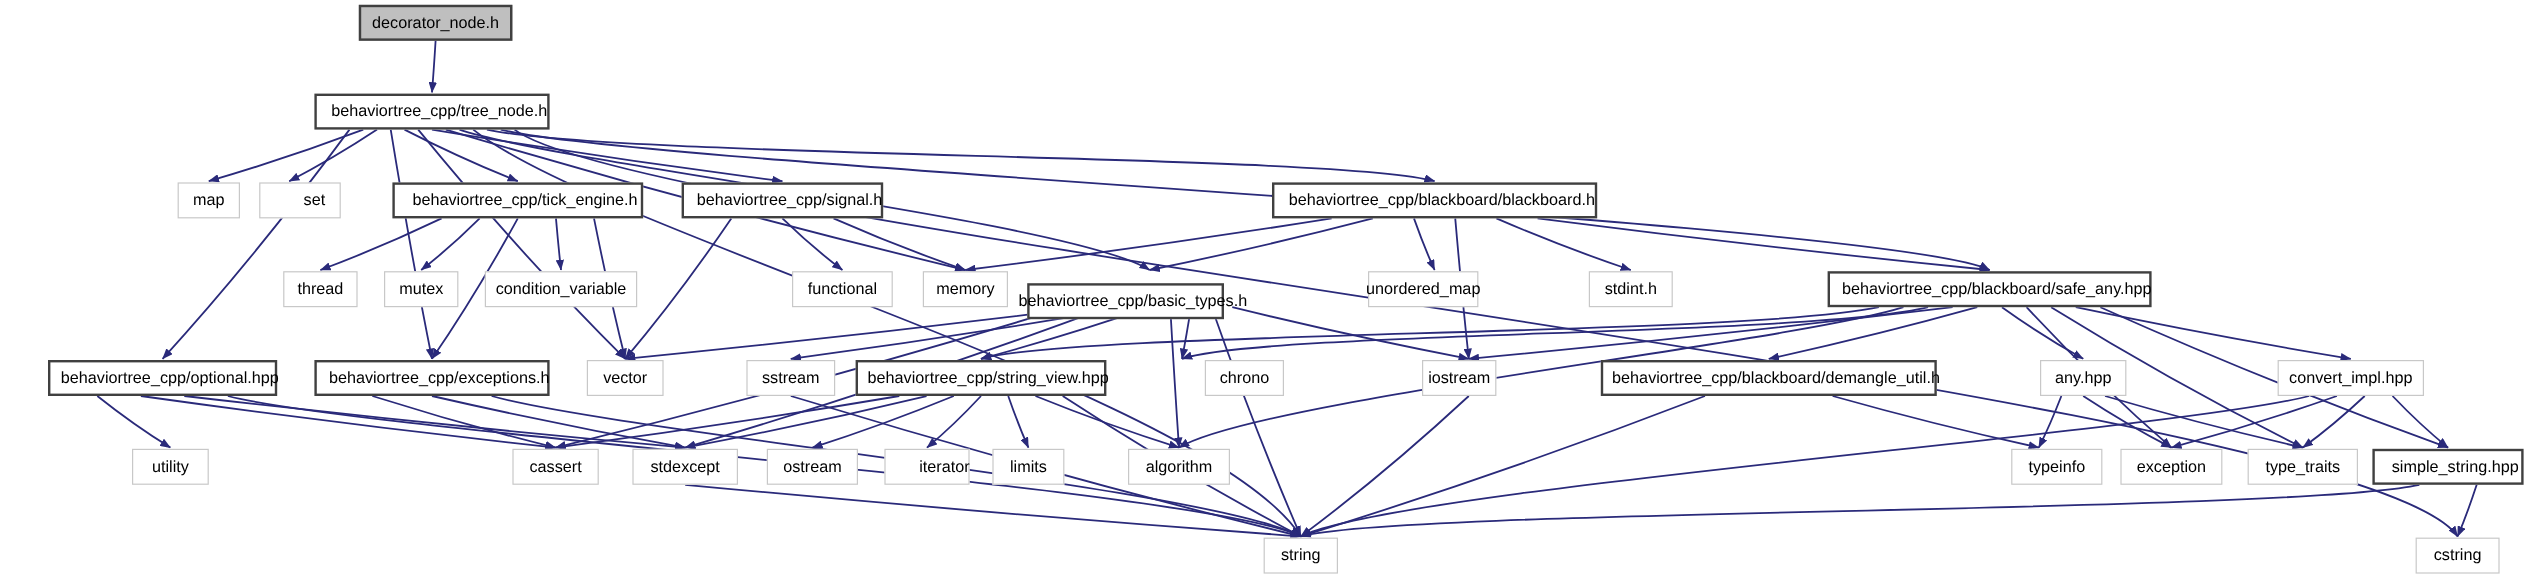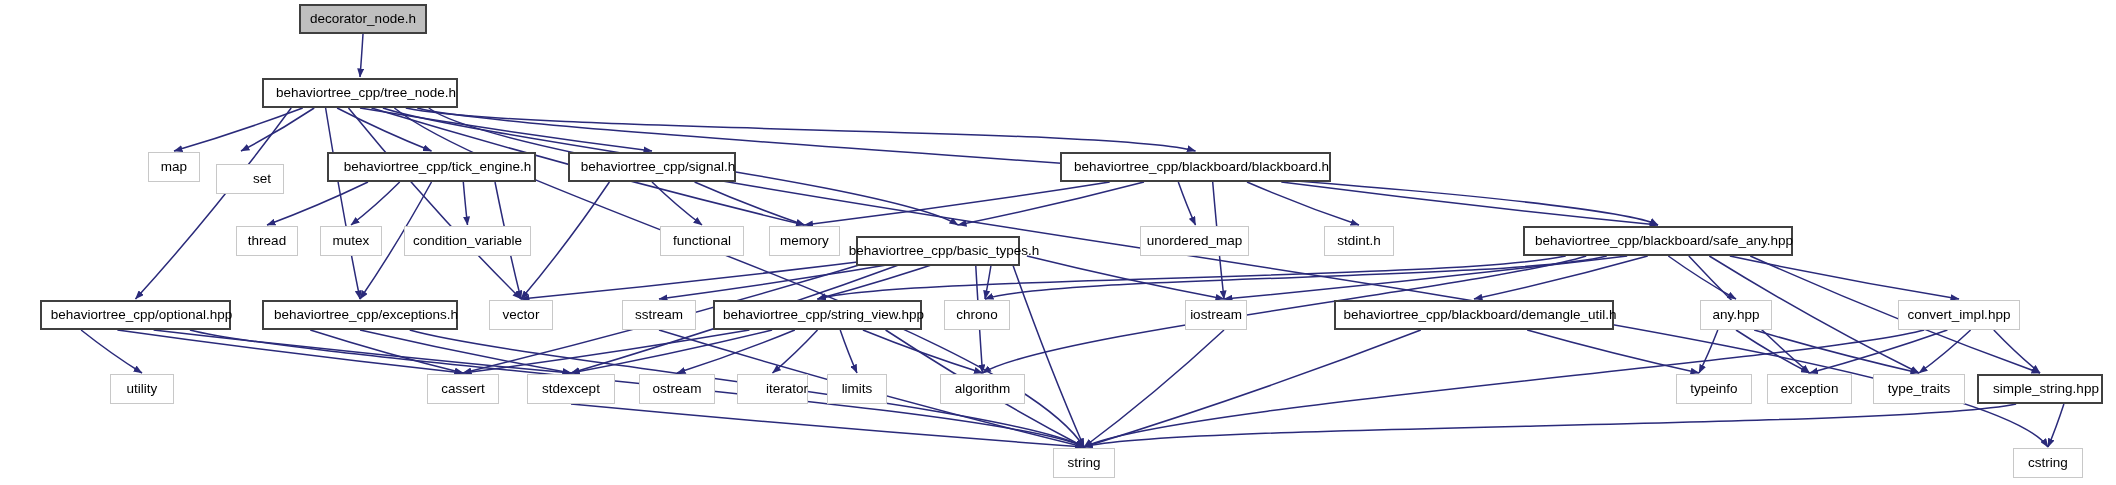--- a/index.html
+++ b/index.html
@@ -135,21 +135,21 @@
   </svg>
 <div class="node root" style="left: 299px; top: 4px; width: 128px;">
       <span>decorator_node.h</span>
     </div>
     <div class="node header" style="left: 262px; top: 78px; width: 196px;">
       <span>behaviortree_cpp/tree_node.h</span>
     </div>
     <div class="node system" style="left: 148px; top: 152px; width: 52px;">
       <span>map</span>
     </div>
-    <div class="node system" style="left: 216px; top: 164px; width: 68px; padding-left: 31px;">
+    <div class="node system" style="left: 216px; top: 152px; width: 68px; padding-left: 31px;">
       <span>set</span>
     </div>
     <div class="node header" style="left: 568px; top: 152px; width: 168px;">
       <span>behaviortree_cpp/signal.h</span>
     </div>
     <div class="node header" style="left: 327px; top: 152px; width: 209px;">
       <span>behaviortree_cpp/tick_engine.h</span>
     </div>
     <div class="node header" style="left: 1060px; top: 152px; width: 271px;">
       <span>behaviortree_cpp/blackboard/blackboard.h</span>
@@ -165,21 +165,21 @@
     </div>
     <div class="node system" style="left: 660px; top: 226px; width: 84px;">
       <span>functional</span>
     </div>
     <div class="node system" style="left: 769px; top: 226px; width: 71px;">
       <span>memory</span>
     </div>
     <div class="node header" style="left: 856px; top: 236px; width: 164px; text-align: center;">
       <span>behaviortree_cpp/basic_types.h</span>
     </div>
-    <div class="node system" style="left: 1140px; top: 226px; width: 109px;">
+    <div class="node system" style="left: 1140px; top: 226px; width: 92px;">
       <span>unordered_map</span>
     </div>
     <div class="node system" style="left: 1324px; top: 226px; width: 70px;">
       <span>stdint.h</span>
     </div>
     <div class="node header" style="left: 1523px; top: 226px; width: 270px;">
       <span>behaviortree_cpp/blackboard/safe_any.hpp</span>
     </div>
     <div class="node header" style="left: 40px; top: 300px; width: 191px;">
       <span>behaviortree_cpp/optional.hpp</span>
@@ -189,21 +189,21 @@
     </div>
     <div class="node system" style="left: 489px; top: 300px; width: 64px;">
       <span>vector</span>
     </div>
     <div class="node system" style="left: 622px; top: 300px; width: 74px;">
       <span>sstream</span>
     </div>
     <div class="node header" style="left: 713px; top: 300px; width: 209px;">
       <span>behaviortree_cpp/string_view.hpp</span>
     </div>
-    <div class="node system" style="left: 944px; top: 300px; width: 66px;">
+    <div class="node system" style="left: 1004px; top: 300px; width: 66px;">
       <span>chrono</span>
     </div>
     <div class="node system" style="left: 1185px; top: 300px; width: 62px;">
       <span>iostream</span>
     </div>
     <div class="node header" style="left: 1334px; top: 300px; width: 280px;">
       <span>behaviortree_cpp/blackboard/demangle_util.h</span>
     </div>
     <div class="node system" style="left: 1700px; top: 300px; width: 72px;">
       <span>any.hpp</span>

